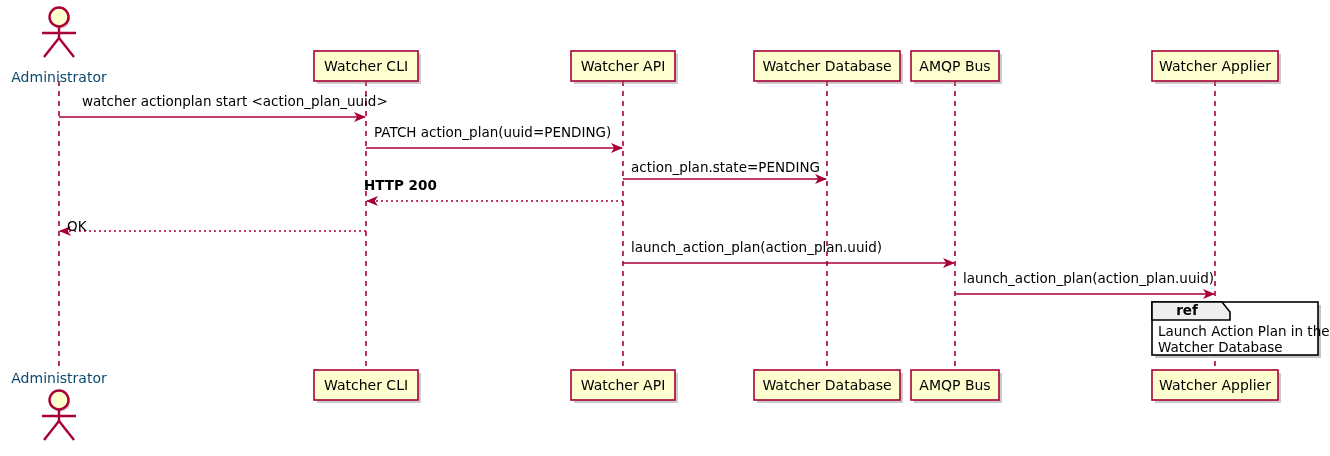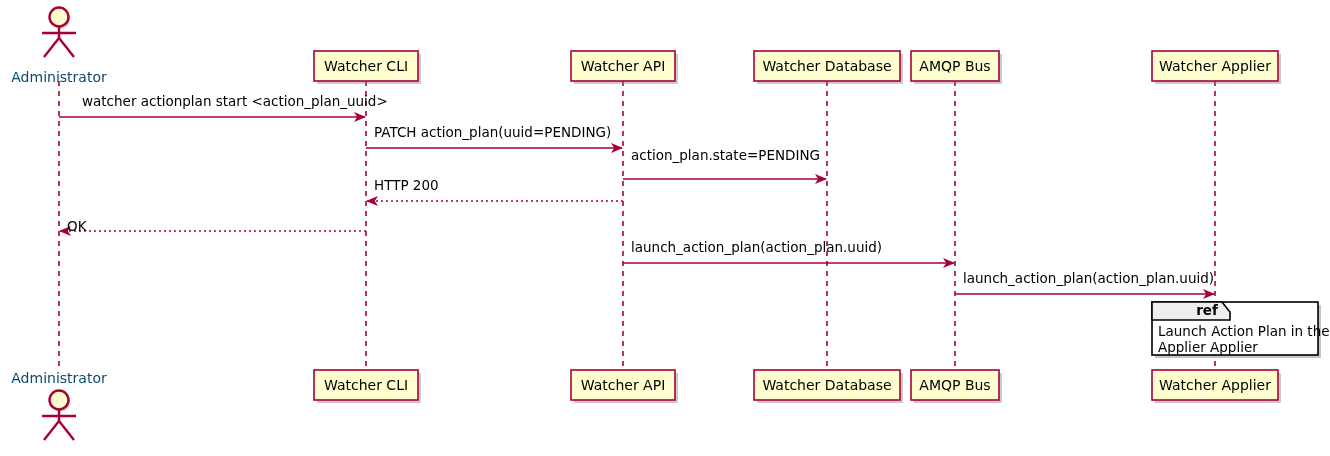--- a/index.html
+++ b/index.html
@@ -119,22 +119,22 @@
       <div class="plabel" style="left: 827px; top: 66px; transform: translate(-50%, -50%);">Watcher Database</div>
       <div class="plabel" style="left: 827px; top: 385px; transform: translate(-50%, -50%);">Watcher Database</div>
       <div class="plabel" style="left: 955px; top: 66px; transform: translate(-50%, -50%);">AMQP Bus</div>
       <div class="plabel" style="left: 955px; top: 385px; transform: translate(-50%, -50%);">AMQP Bus</div>
       <div class="plabel" style="left: 1215px; top: 66px; transform: translate(-50%, -50%);">Watcher Applier</div>
       <div class="plabel" style="left: 1215px; top: 385px; transform: translate(-50%, -50%);">Watcher Applier</div>
       <div class="actorlabel" style="left: 59px; top: 77px; transform: translate(-50%, -50%);">Administrator</div>
       <div class="actorlabel" style="left: 59px; top: 378px; transform: translate(-50%, -50%);">Administrator</div>
       <div class="lbl" style="left: 82px; top: 102px; transform: translateY(-50%);">watcher actionplan start &lt;action_plan_uuid&gt;</div>
       <div class="lbl" style="left: 374px; top: 133px; transform: translateY(-50%);">PATCH action_plan(uuid=PENDING)</div>
-      <div class="lbl" style="left: 631px; top: 156px; transform: translateY(-50%);">action_plan.state=PENDING</div>
-      <div class="lbl" style="left: 374px; top: 186px; transform: translateY(-50%);">HTTP 200</div>
+      <div class="lbl" style="left: 631px; top: 168px; transform: translateY(-50%);">action_plan.state=PENDING</div>
+      <div class="lbl" style="left: 364px; top: 186px; transform: translateY(-50%); font-weight: bold;">HTTP 200</div>
       <div class="lbl" style="left: 67px; top: 216px; transform: translateY(-50%); margin-top: 11px;">OK</div>
       <div class="lbl" style="left: 631px; top: 248px; transform: translateY(-50%);">launch_action_plan(action_plan.uuid)</div>
       <div class="lbl" style="left: 963px; top: 279px; transform: translateY(-50%);">launch_action_plan(action_plan.uuid)</div>
-      <div class="refhdr" style="left: 1187px; top: 311px; transform: translate(-50%, -50%); margin-left: 20px;">ref</div>
+      <div class="refhdr" style="left: 1187px; top: 311px; transform: translate(-50%, -50%);">ref</div>
       <div class="reftxt" style="left: 1158px; top: 323px; width: 156px;">Launch Action Plan in the
-Applier Applier</div>
+Watcher Database</div>
     </div>
 </div>
 
 </body></html>

